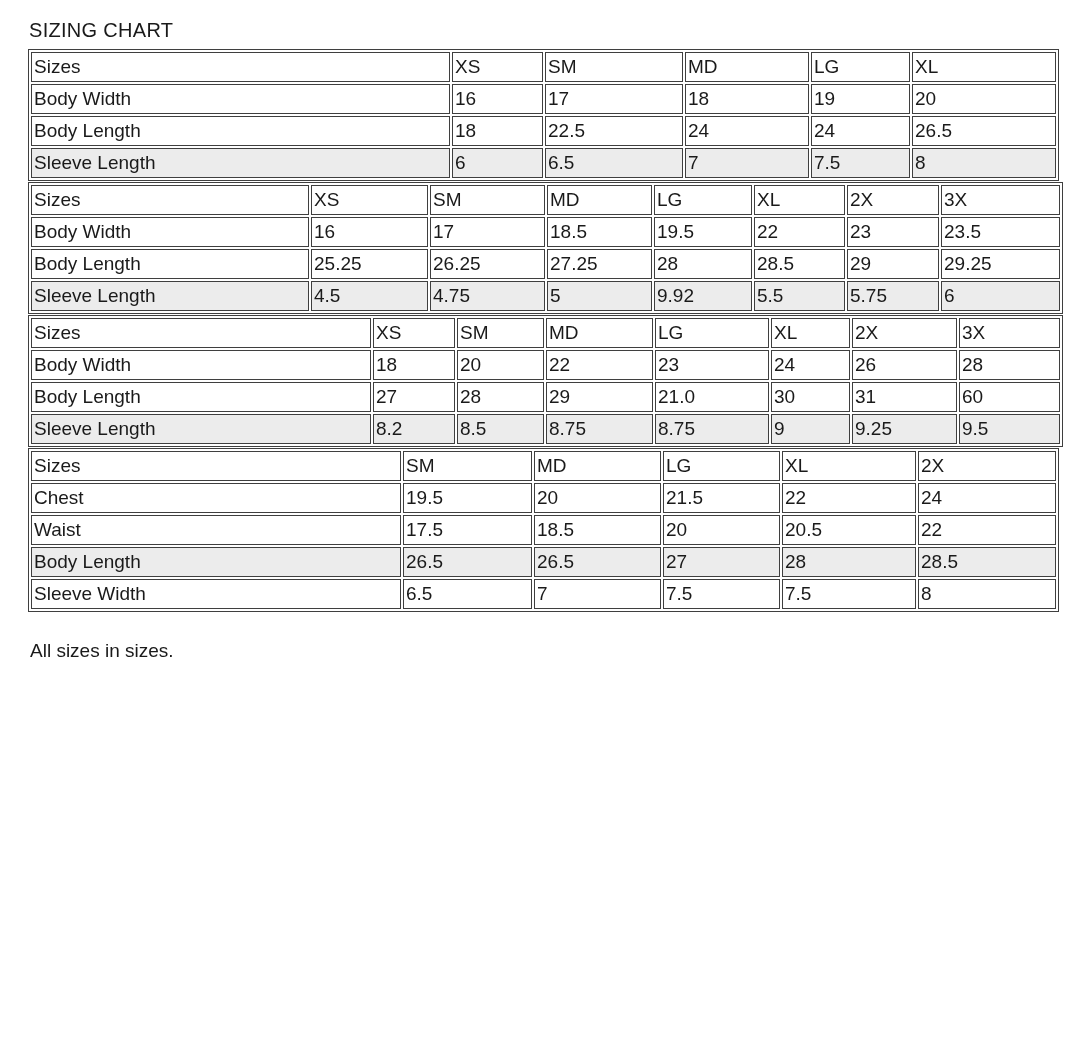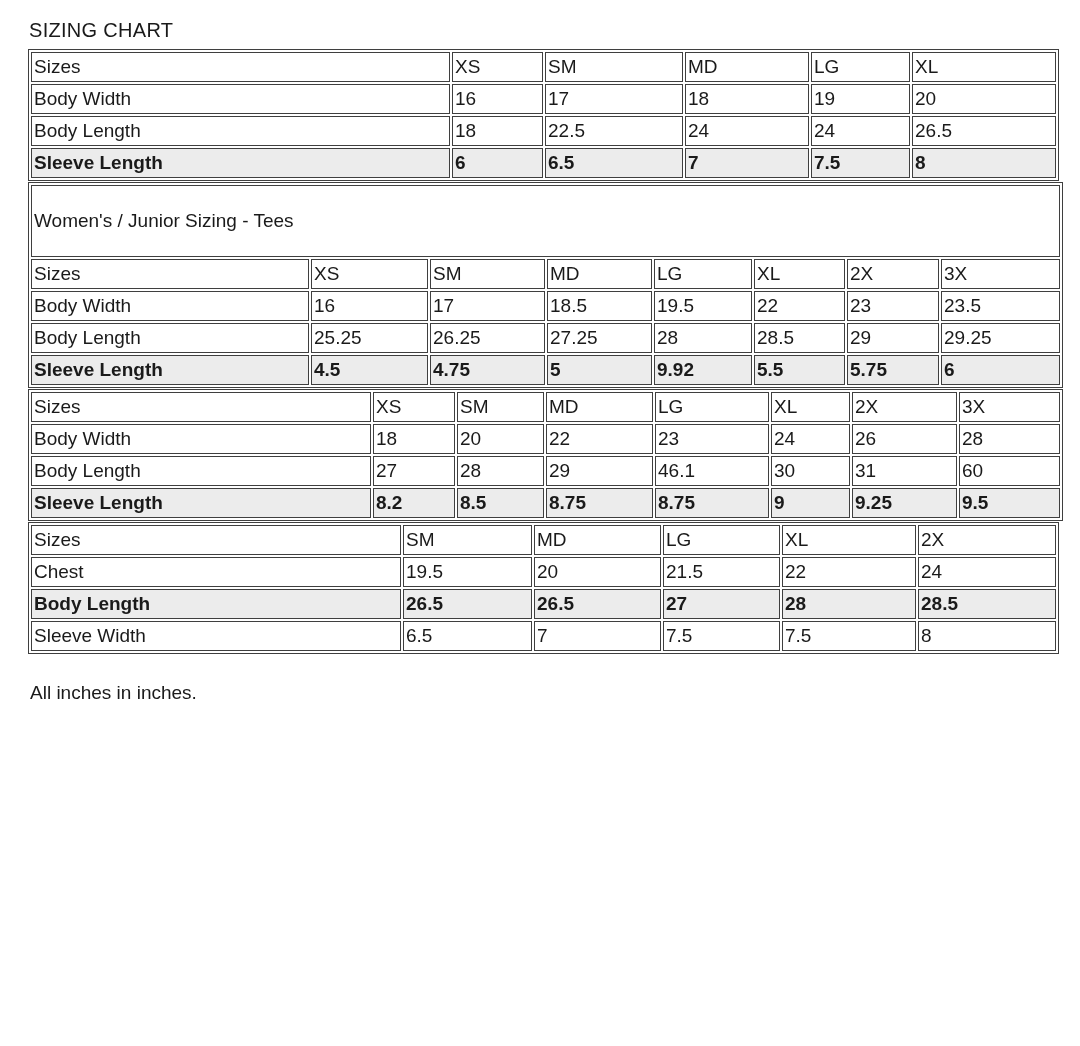--- a/index.html
+++ b/index.html
@@ -47,21 +47,20 @@
     white-space: nowrap;
     overflow: hidden;
     background: #ffffff;
   }
   table.sizing-table td.caption-cell {
     height: 72px;
     font-size: 19px;
   }
   table.sizing-table tr.shaded td {
     background: var(--shaded-bg);
-    font-weight: bold;
   }
   .footer-note {
     font-size: 19px;
     margin: 28px 0 0 2px;
   }
 </style>
 </head>
 <body>
 
 <div class="page">
@@ -117,23 +116,20 @@
           <col style="width: 117px;">
           <col style="width: 115px;">
           <col style="width: 105px;">
           <col style="width: 98px;">
           <col style="width: 91px;">
           <col style="width: 92px;">
           <col style="width: 119px;">
         </colgroup>
         <tbody>
           <tr>
-            <td colspan="8" class="caption-cell">Women's / Junior Sizing - Tees</td>
-          </tr>
-          <tr>
             <td class="label-cell">Sizes</td>
             <td>XS</td>
             <td>SM</td>
             <td>MD</td>
             <td>LG</td>
             <td>XL</td>
             <td>2X</td>
             <td>3X</td>
           </tr>
           <tr>
@@ -198,21 +194,21 @@
             <td>23</td>
             <td>24</td>
             <td>26</td>
             <td>28</td>
           </tr>
           <tr>
             <td class="label-cell">Body Length</td>
             <td>27</td>
             <td>28</td>
             <td>29</td>
-            <td>46.1</td>
+            <td>21.0</td>
             <td>30</td>
             <td>31</td>
             <td>60</td>
           </tr>
           <tr class="shaded">
             <td class="label-cell">Sleeve Length</td>
             <td>8.2</td>
             <td>8.5</td>
             <td>8.75</td>
             <td>8.75</td>
@@ -241,33 +237,41 @@
             <td>2X</td>
           </tr>
           <tr>
             <td class="label-cell">Chest</td>
             <td>19.5</td>
             <td>20</td>
             <td>21.5</td>
             <td>22</td>
             <td>24</td>
           </tr>
+          <tr>
+            <td class="label-cell">Waist</td>
+            <td>17.5</td>
+            <td>18.5</td>
+            <td>20</td>
+            <td>20.5</td>
+            <td>22</td>
+          </tr>
           <tr class="shaded">
             <td class="label-cell">Body Length</td>
             <td>26.5</td>
             <td>26.5</td>
             <td>27</td>
             <td>28</td>
             <td>28.5</td>
           </tr>
           <tr>
             <td class="label-cell">Sleeve Width</td>
             <td>6.5</td>
             <td>7</td>
             <td>7.5</td>
             <td>7.5</td>
             <td>8</td>
           </tr>
         </tbody>
       </table>
     </div>
-  <div class="footer-note">All inches in inches.</div>
+  <div class="footer-note">All sizes in sizes.</div>
 </div>
 
 </body></html>

